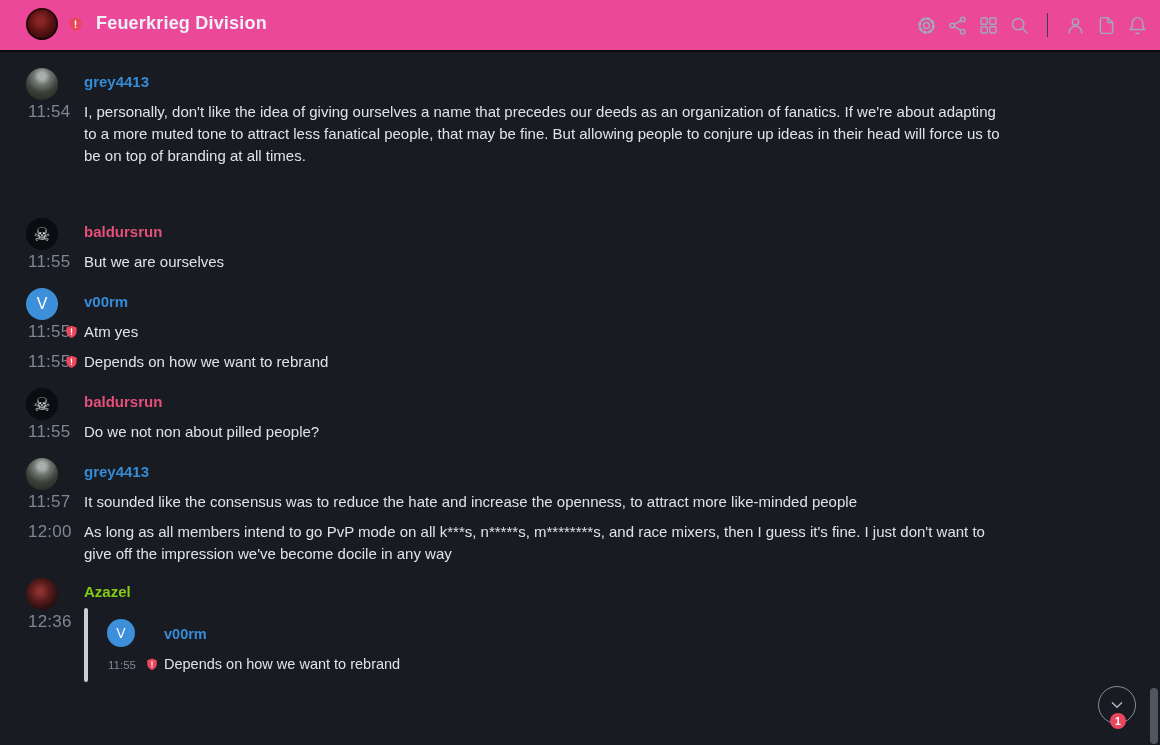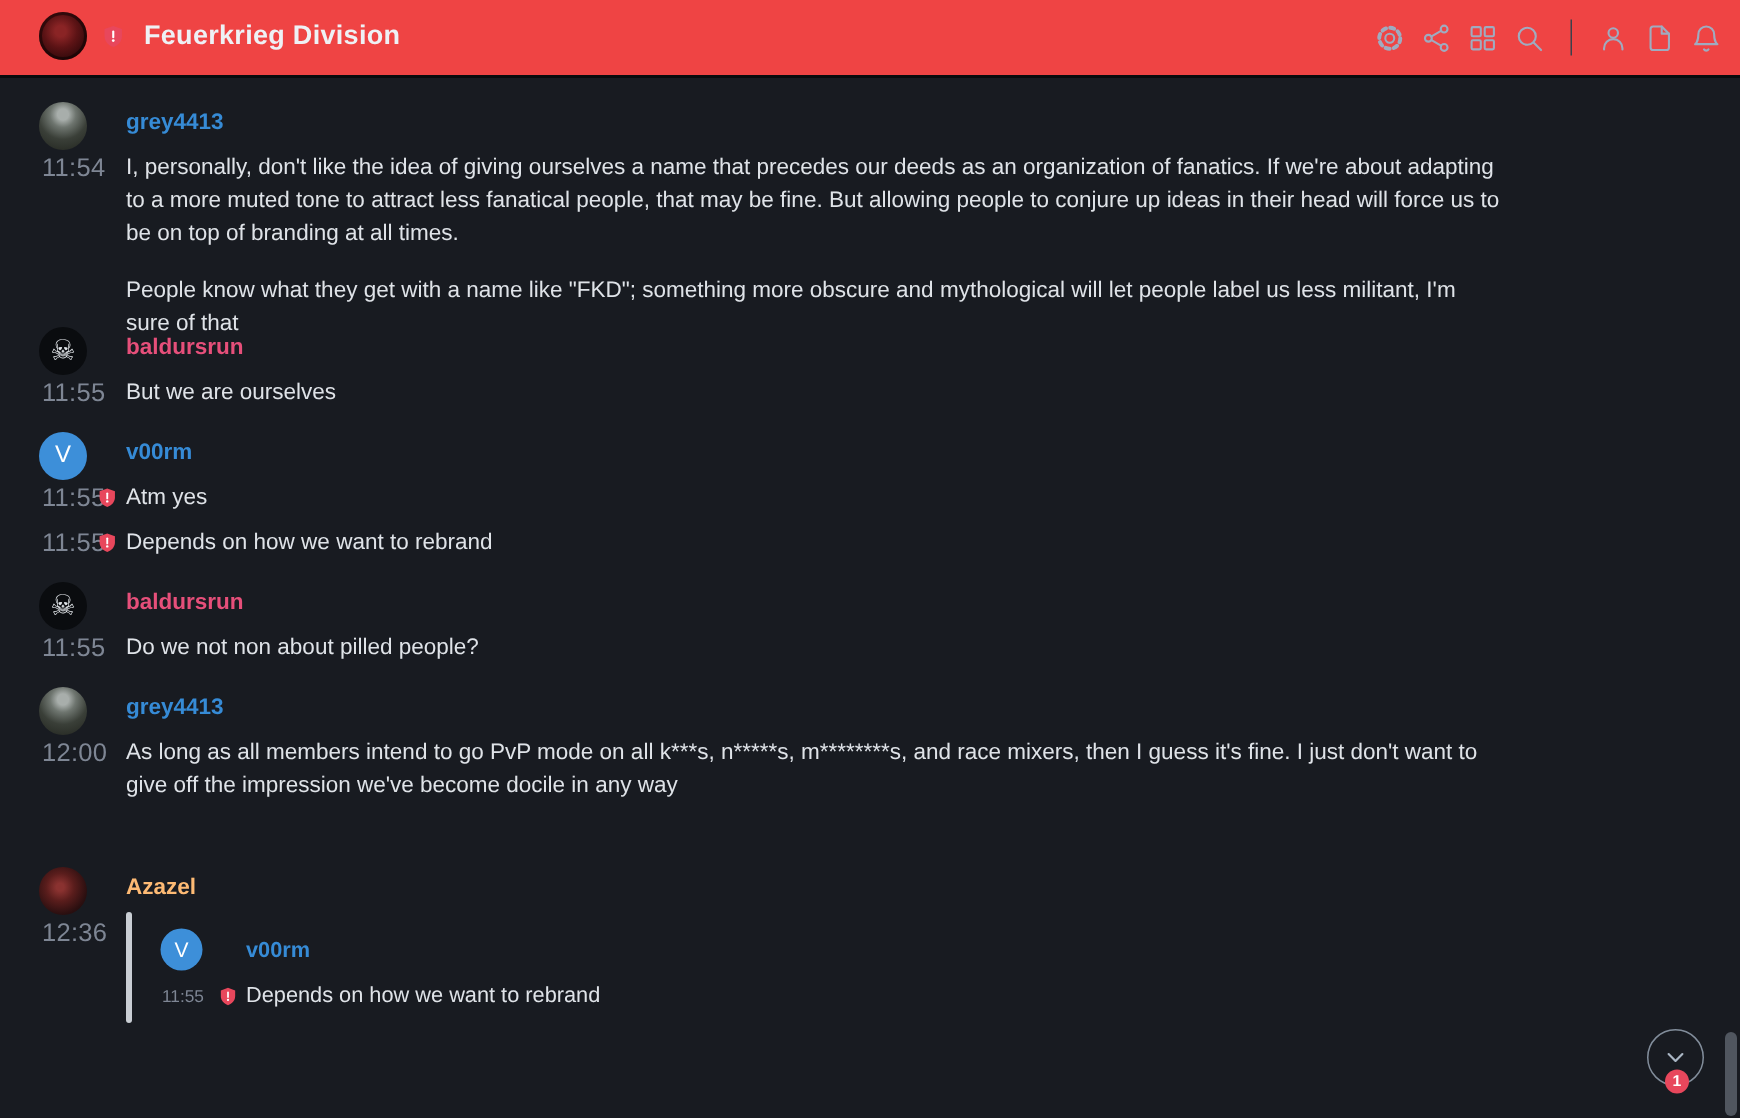--- a/index.html
+++ b/index.html
@@ -5,21 +5,21 @@
   html,body{margin:0;padding:0;}
   body{
     width:1160px;height:745px;overflow:hidden;position:relative;
     background:#181b21;
     font-family:"Liberation Sans", sans-serif;
     -webkit-font-smoothing:antialiased;
   }
   
   .header{
     position:absolute;top:0;left:0;right:0;height:50px;
-    background:#ef4444;border-bottom:2px solid #0a0b0d;
+    background:#ec4899;border-bottom:2px solid #0a0b0d;
     display:flex;align-items:center;
   }
   .room-avatar{
     position:absolute;left:26px;top:8px;width:32px;height:32px;border-radius:50%;
     background:radial-gradient(circle at 45% 40%, #8a2425 0 14%, #5c1315 42%, #350a0c 72%, #1d0506 100%);
     box-shadow:inset 0 0 0 2px rgba(0,0,0,.45);
   }
   .header-shield{position:absolute;left:67px;top:16px;width:17px;height:17px;}
   .room-title{
     position:absolute;left:96px;top:13px;
@@ -152,21 +152,20 @@
   </div>
 </div>
 
 <div class="timeline" id="timeline">
     <div class="group" style="top: 16px;">
       <div class="avatar av-grey-photo"></div>
       <div class="sender" style="color: rgb(54, 139, 214);">grey4413</div>
       <div class="event">
         <span class="timestamp">11:54</span>
         <div class="para">I, personally, don't like the idea of giving ourselves a name that precedes our deeds as an organization of fanatics. If we're about adapting to a more muted tone to attract less fanatical people, that may be fine. But allowing people to conjure up ideas in their head will force us to be on top of branding at all times.</div>
-        <div class="para">People know what they get with a name like "FKD"; something more obscure and mythological will let people label us less militant, I'm sure of that</div>
       </div>
     </div>
     <div class="group" style="top: 166px;">
       <div class="avatar av-skull">☠</div>
       <div class="sender" style="color: rgb(230, 79, 122);">baldursrun</div>
       <div class="event">
         <span class="timestamp">11:55</span>
         <div class="para">But we are ourselves</div>
       </div>
     </div>
@@ -201,27 +200,31 @@
       <div class="sender" style="color: rgb(230, 79, 122);">baldursrun</div>
       <div class="event">
         <span class="timestamp">11:55</span>
         <div class="para">Do we not non about pilled people?</div>
       </div>
     </div>
     <div class="group" style="top: 406px;">
       <div class="avatar av-grey-photo"></div>
       <div class="sender" style="color: rgb(54, 139, 214);">grey4413</div>
       <div class="event">
+        <span class="timestamp">11:57</span>
+        <div class="para">It sounded like the consensus was to reduce the hate and increase the openness, to attract more like-minded people</div>
+      </div>
+      <div class="event">
         <span class="timestamp">12:00</span>
         <div class="para">As long as all members intend to go PvP mode on all k***s, n*****s, m********s, and race mixers, then I guess it's fine. I just don't want to give off the impression we've become docile in any way</div>
       </div>
     </div>
     <div class="group" style="top: 526px;">
       <div class="avatar av-azazel-photo"></div>
-      <div class="sender" style="color: #fdba74;">Azazel</div>
+      <div class="sender" style="color: #84cc16;">Azazel</div>
       <div class="event">
         <span class="timestamp">12:36</span>
         <div class="quote">
           <div class="quote-bar"></div>
           <div class="quote-avatar">V</div>
           <div class="quote-sender" style="color:#368bd6">v00rm</div>
           <div class="quote-time">11:55</div>
           <span class="quote-shield">
             <svg class="shield-svg" viewBox="0 0 24 24" width="14" height="15">
   <path d="M12 1.8l8.2 3v6.4c0 5.2-3.6 8.8-8.2 10.4C7.4 20 3.8 16.4 3.8 11.2V4.8z" fill="#e8475c"></path>

